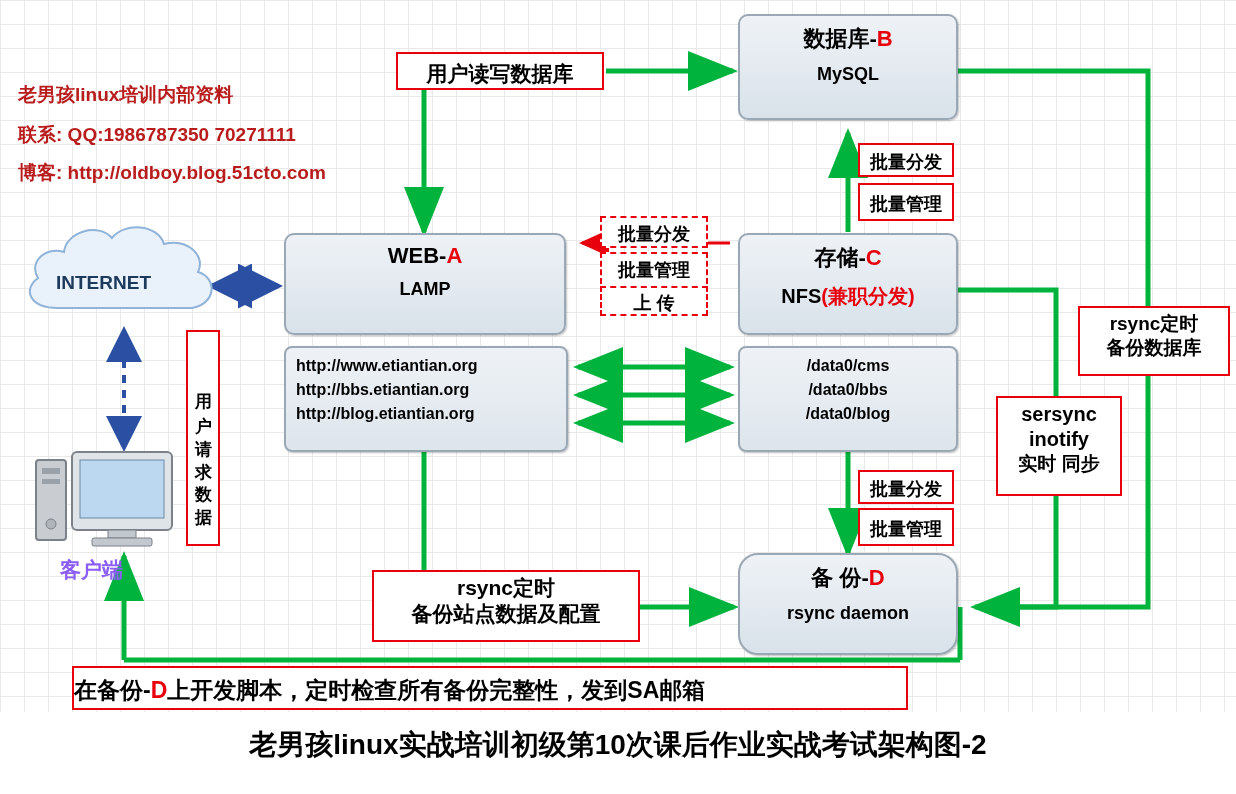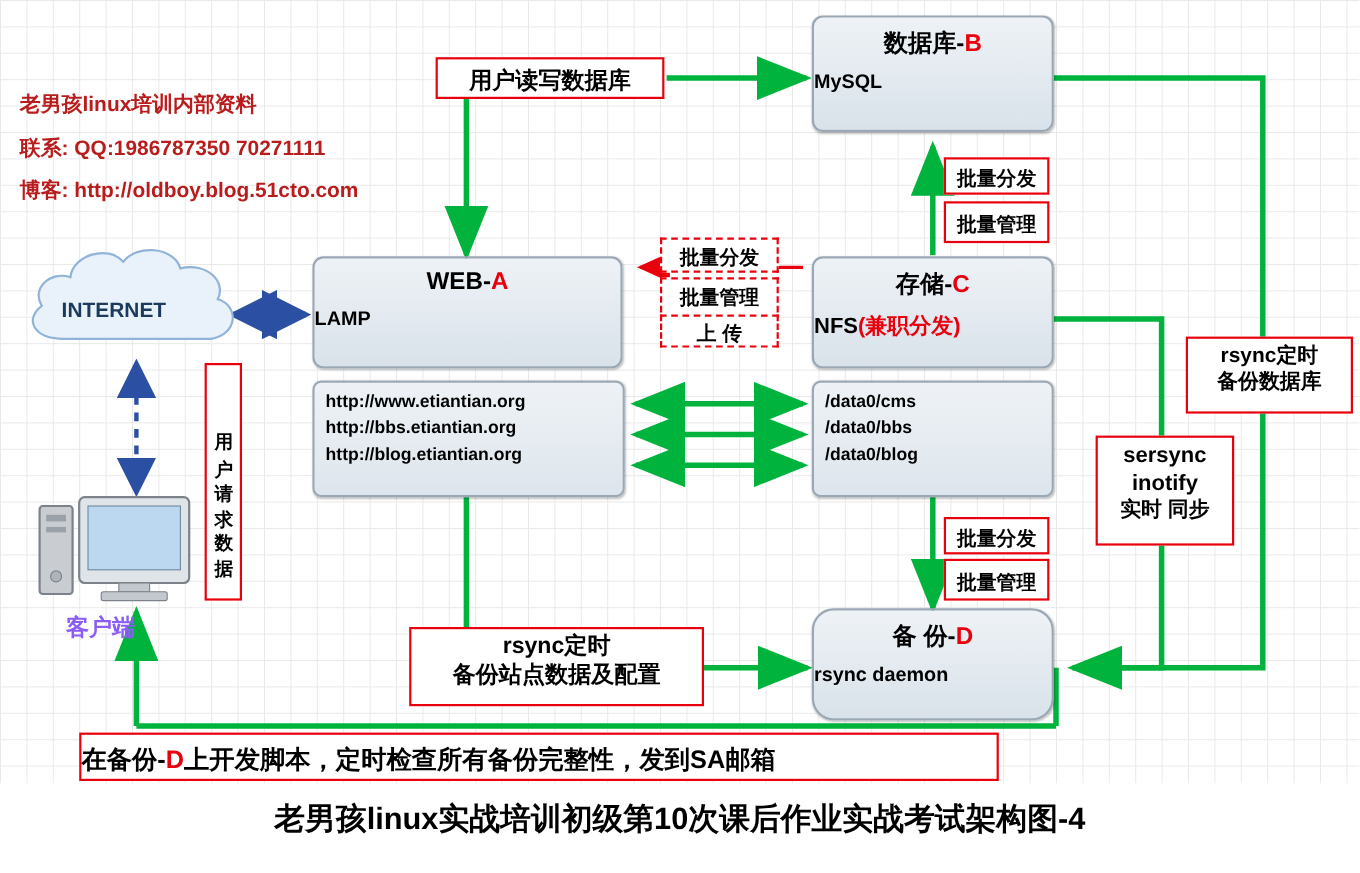--- a/index.html
+++ b/index.html
@@ -36,20 +36,21 @@
     box-shadow: 1px 1px 2px rgba(0,0,0,0.25);
   }
   .node-title {
     text-align: center;
     font-weight: bold;
     font-size: 22px;
     color: #000;
     margin-top: 8px;
   }
   .node-sub {
+    text-align: center;
     font-weight: bold;
     font-size: 18px;
     color: #000;
     margin-top: 10px;
   }
   .red { color: #e8000d; }
   .redbox {
     position: absolute;
     box-sizing: border-box;
     border: 2px solid #e8000d;
@@ -74,21 +75,21 @@
     border: 2px solid #9aa7b4;
     border-radius: 8px;
     background: linear-gradient(to bottom, #eef2f6 0%, #dde5ec 100%);
     box-shadow: 1px 1px 2px rgba(0,0,0,0.25);
     padding: 6px 10px;
     font-weight: bold;
     font-size: 16px;
     color: #000;
     line-height: 1.5;
   }
-  .list-box.center { text-align: left; }
+  .list-box.center { text-align: center; }
   svg.layer {
     position: absolute;
     left: 0; top: 0;
     width: 1236px;
     height: 794px;
     pointer-events: none;
   }
   #footer {
     position: absolute;
     left: 0;
@@ -279,15 +280,15 @@
     <div>
       <span>rsync</span><span>定时</span>
     </div>
     <div>备份站点数据及配置</div>
   </div>
 
   <div class="redbox" style="left:72px; top:666px; width:836px; height:44px; font-size:23px; line-height:40px; text-align:left; padding-left:0;">
     <span>在备份</span><span>-</span><span class="red">D</span><span>上开发脚本，定时检查所有备份完整性，发到</span><span>SA</span><span>邮箱</span>
   </div>
 
-  <div id="footer">老男孩linux实战培训初级第10次课后作业实战考试架构图-4</div>
+  <div id="footer">老男孩linux实战培训初级第10次课后作业实战考试架构图-2</div>
 
 </div>
 
 </body></html>

